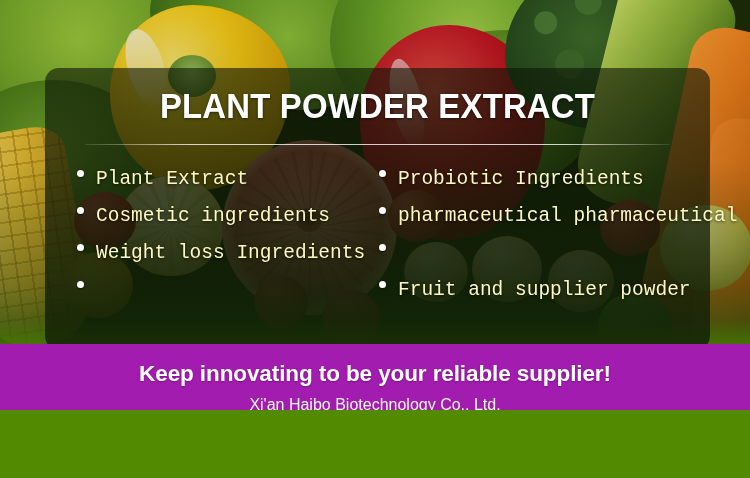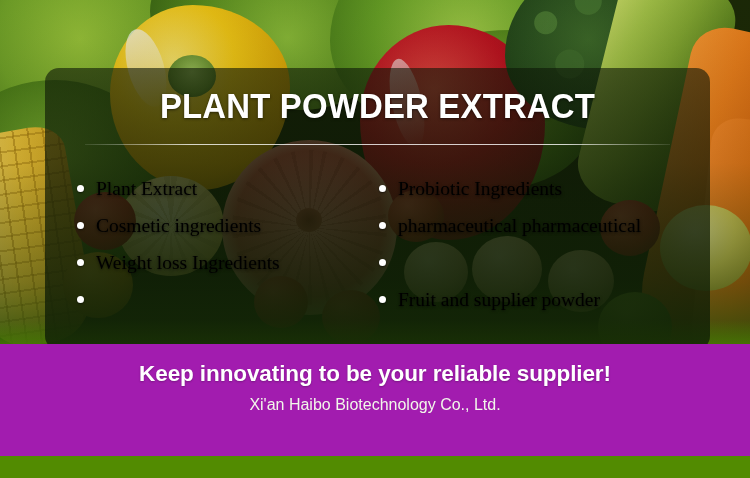--- a/index.html
+++ b/index.html
@@ -2,21 +2,21 @@
 <html><head>
 <meta charset="utf-8">
 <style>
   html,body{margin:0;padding:0;}
   body{
     width:750px;height:478px;overflow:hidden;
     font-family:"Liberation Sans", sans-serif;
     background:#528b01;
   }
   .banner{
-    position:relative;width:750px;height:456px;overflow:hidden;
+    position:relative;width:750px;height:410px;overflow:hidden;
     background:#528b01;
   }
 
   
   .photo{
     position:absolute;left:0;top:0;width:750px;height:362px;overflow:hidden;
     background:#1d2a07;
   }
   .veg{position:absolute;border-radius:50%;}
 
@@ -166,23 +166,23 @@
   }
 
   .lists{
     position:absolute;left:45px;top:170px;width:665px;height:152px;
     display:flex;
   }
   .col{flex:0 0 auto;}
   .col-left{width:300px;margin-left:32px;}
   .col-right{width:320px;margin-left:2px;}
   .li{
-    display:flex;align-items:center;height:37px;
-    color:#000000;font-size:19.5px;
-    font-family:Liberation Serif, serif;
+    display:flex;height:37px;
+    color:#fef9c3;font-size:19.5px;
+    font-family:Liberation Mono, monospace;
     text-shadow:0 1px 3px rgba(0,0,0,.6);
     white-space:nowrap;
   }
   .dot{
     width:7px;height:7px;border-radius:50%;background:#ffffff;
     margin-right:12px;flex:0 0 auto;
     box-shadow:0 1px 2px rgba(0,0,0,.5);
   }
   .li-text{line-height:1;}
 

